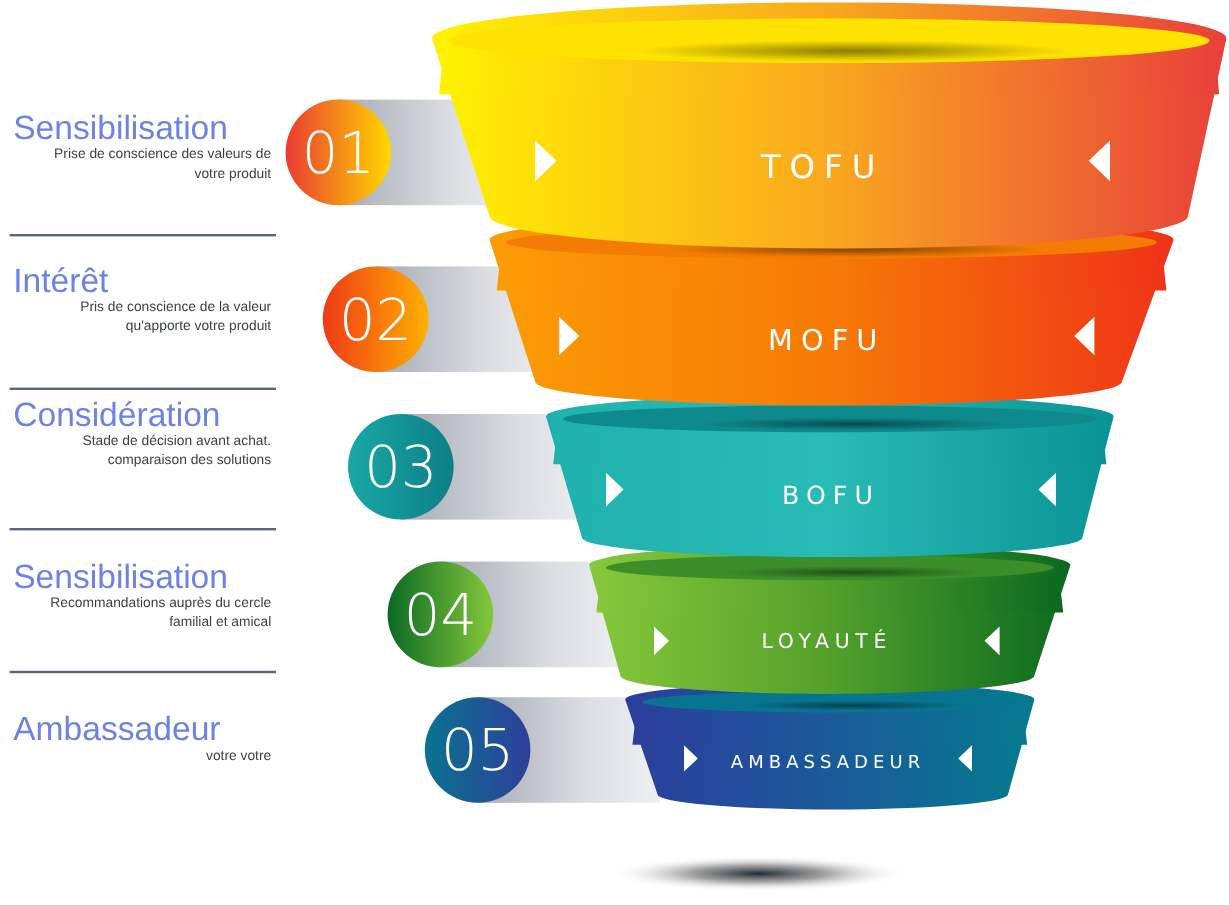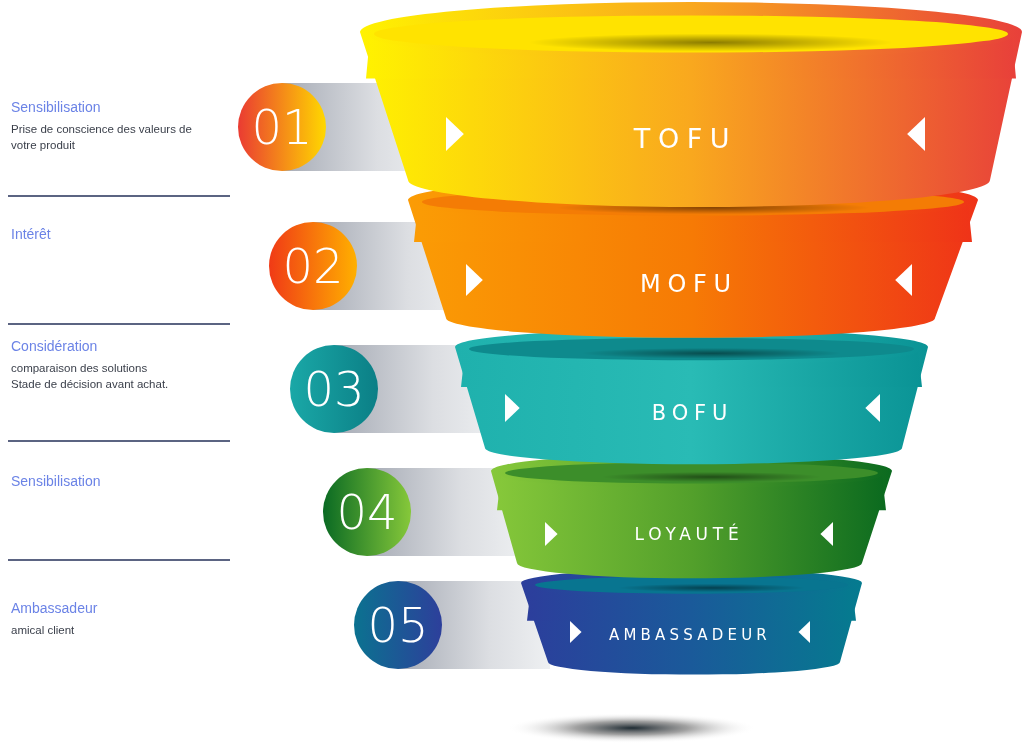--- a/index.html
+++ b/index.html
@@ -1,60 +1,66 @@
 <!DOCTYPE html>
 <html><head>
 <meta charset="utf-8">
 <style>
   html,body{margin:0;padding:0;background:#fff;}
   body{width:1024px;height:754px;position:relative;overflow:hidden;font-family:"Liberation Sans",sans-serif;}
   .stage-text{position:absolute;left:11px;width:215px;}
-  .stage-title{color:#6b83e6;font-size:14px;line-height:24px;white-space:nowrap;}
-  .stage-desc{color:#3a3f4a;font-size:11.5px;line-height:16px;margin-top:2px;}
+  .stage-title{color:#6b83e6;font-size:28px;line-height:24px;white-space:nowrap;}
+  .stage-desc{color:#3a3f4a;font-size:11.5px;line-height:16px;margin-top:2px;text-align:right;}
   .divider{position:absolute;left:8px;width:222px;height:2px;background:#5b6482;}
   svg#funnel{position:absolute;left:0;top:0;}
   .num{font-family:"DejaVu Sans",sans-serif;font-weight:300;}
 </style>
 </head>
 <body>
 
 <div class="stage-text" style="top:95px">
   <div class="stage-title">Sensibilisation</div>
   <div class="stage-desc">
     <div>Prise de conscience des valeurs de</div>
     <div>votre produit</div>
   </div>
 </div>
 <div class="divider" style="top:195px"></div>
 
 <div class="stage-text" style="top:222px">
   <div class="stage-title">Intérêt</div>
   <div class="stage-desc">
+    <div>Pris de conscience de la valeur</div>
+    <div>qu'apporte votre produit</div>
   </div>
 </div>
 <div class="divider" style="top:323px"></div>
 
 <div class="stage-text" style="top:334px">
   <div class="stage-title">Considération</div>
   <div class="stage-desc">
+    <div>Stade de décision avant achat.</div>
     <div>comparaison des solutions</div>
-    <div>Stade de décision avant achat.</div>
   </div>
 </div>
 <div class="divider" style="top:440px"></div>
 
 <div class="stage-text" style="top:469px">
   <div class="stage-title">Sensibilisation</div>
+  <div class="stage-desc">
+    <div>Recommandations auprès du cercle</div>
+    <div>familial et amical</div>
+  </div>
 </div>
 <div class="divider" style="top:559px"></div>
 
 <div class="stage-text" style="top:596px">
   <div class="stage-title">Ambassadeur</div>
   <div class="stage-desc">
-    <div>amical client</div>
+    <div>votre votre</div>
   </div>
 </div>
 
 <svg id="funnel" width="1024" height="754" viewBox="0 0 1024 754">
   <defs>
     <linearGradient id="railGrad" x1="0" x2="1" y1="0" y2="0">
       <stop offset="0" stop-color="#a6abb5"></stop>
       <stop offset="0.6" stop-color="#dcdee2"></stop>
       <stop offset="1" stop-color="#eef0f2"></stop>
     </linearGradient>

